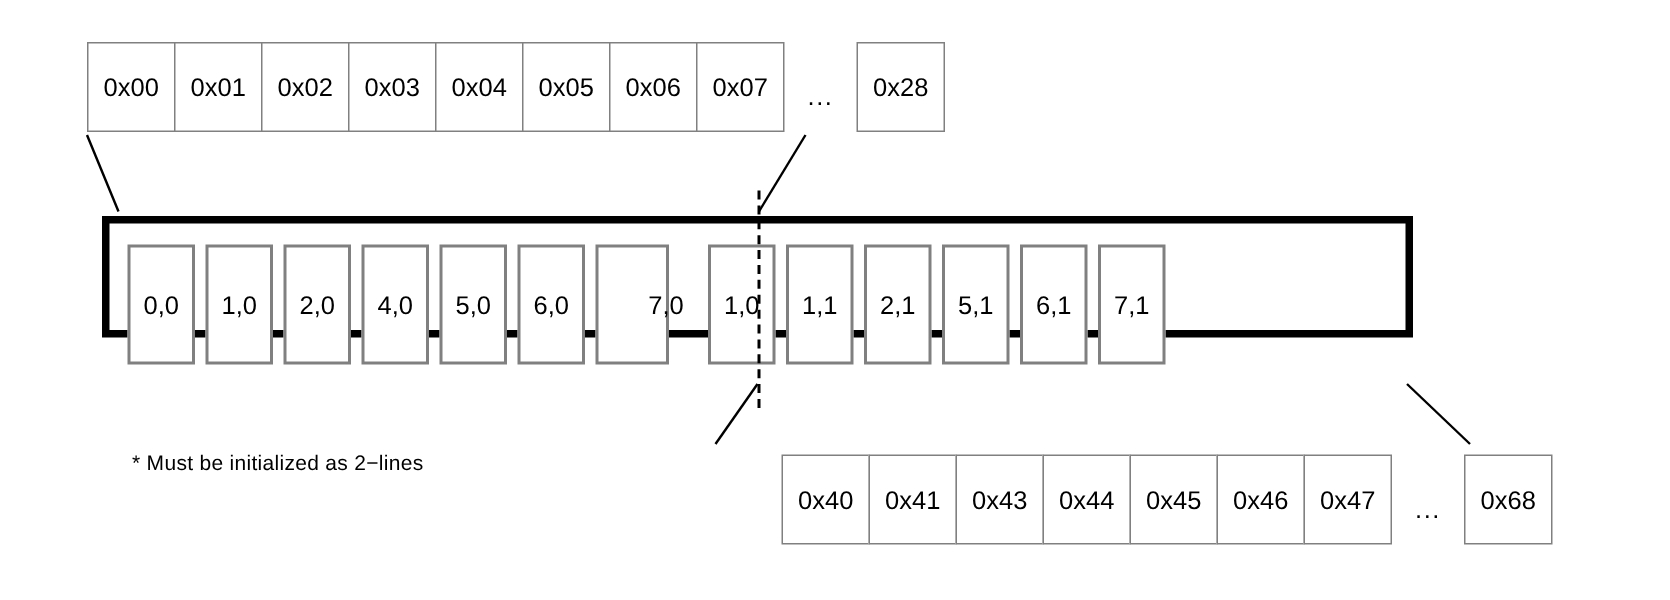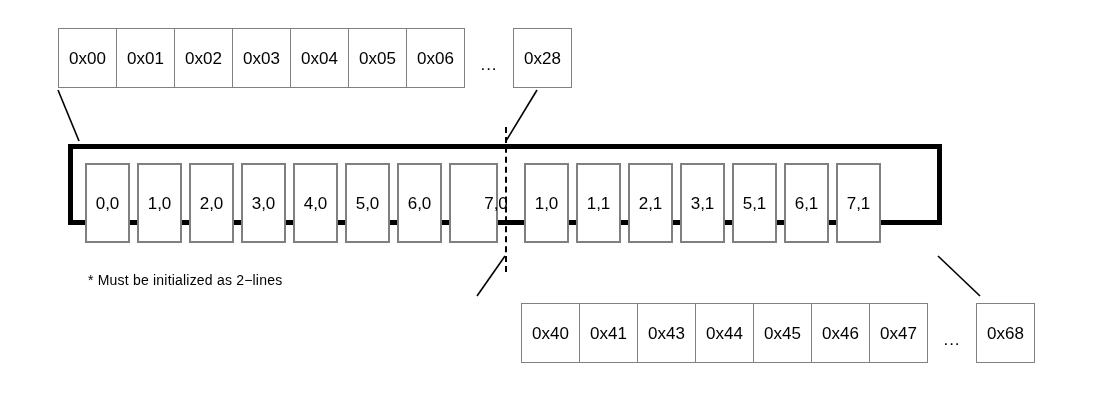--- a/index.html
+++ b/index.html
@@ -99,64 +99,63 @@
     overflow: visible;
   }
   .conn line {
     stroke: #000000;
     stroke-width: 1.6;
   }
 
   .note {
     position: absolute;
     left: 88px;
-    top: 272px;
+    top: 300px;
     font-size: 14px;
     white-space: nowrap;
     letter-spacing: 0.2px;
   }
 </style>
 </head>
 <body>
 
 <div id="canvas">
 
   <div class="addr-row" style="left:58px; top:28px;text-align:right;">
     <div class="addr-cell">0x00</div>
     <div class="addr-cell">0x01</div>
     <div class="addr-cell">0x02</div>
     <div class="addr-cell">0x03</div>
     <div class="addr-cell">0x04</div>
     <div class="addr-cell">0x05</div>
     <div class="addr-cell">0x06</div>
+    <div class="addr-cell">0x07</div>
     <div class="ellipsis">...</div>
     <div class="addr-cell standalone">0x28</div>
   </div>
 
   <svg class="conn" style="left:0px; top:0px; width:1113px; height:400px;">
     <line x1="58" y1="90" x2="79" y2="141"></line>
     <line x1="537" y1="90" x2="506" y2="141"></line>
     <line x1="505" y1="256" x2="477" y2="296"></line>
     <line x1="938" y1="256" x2="980" y2="296"></line>
   </svg>
 
   <div id="cacheline">
     <div id="cells-wrap">
       <div class="word-cell">0,0</div>
       <div class="word-cell">1,0</div>
       <div class="word-cell">2,0</div>
-      <div class="word-cell">3,0</div>
       <div class="word-cell">4,0</div>
       <div class="word-cell">5,0</div>
       <div class="word-cell">6,0</div>
       <div class="word-cell gapafter">7,0</div>
       <div class="word-cell">1,0</div>
       <div class="word-cell">1,1</div>
       <div class="word-cell">2,1</div>
-      <div class="word-cell">3,1</div>
       <div class="word-cell">5,1</div>
       <div class="word-cell">6,1</div>
       <div class="word-cell">7,1</div>
     </div>
   </div>
 
   <div class="divider"></div>
 
   <div class="note">* Must be initialized as 2−lines</div>
 

